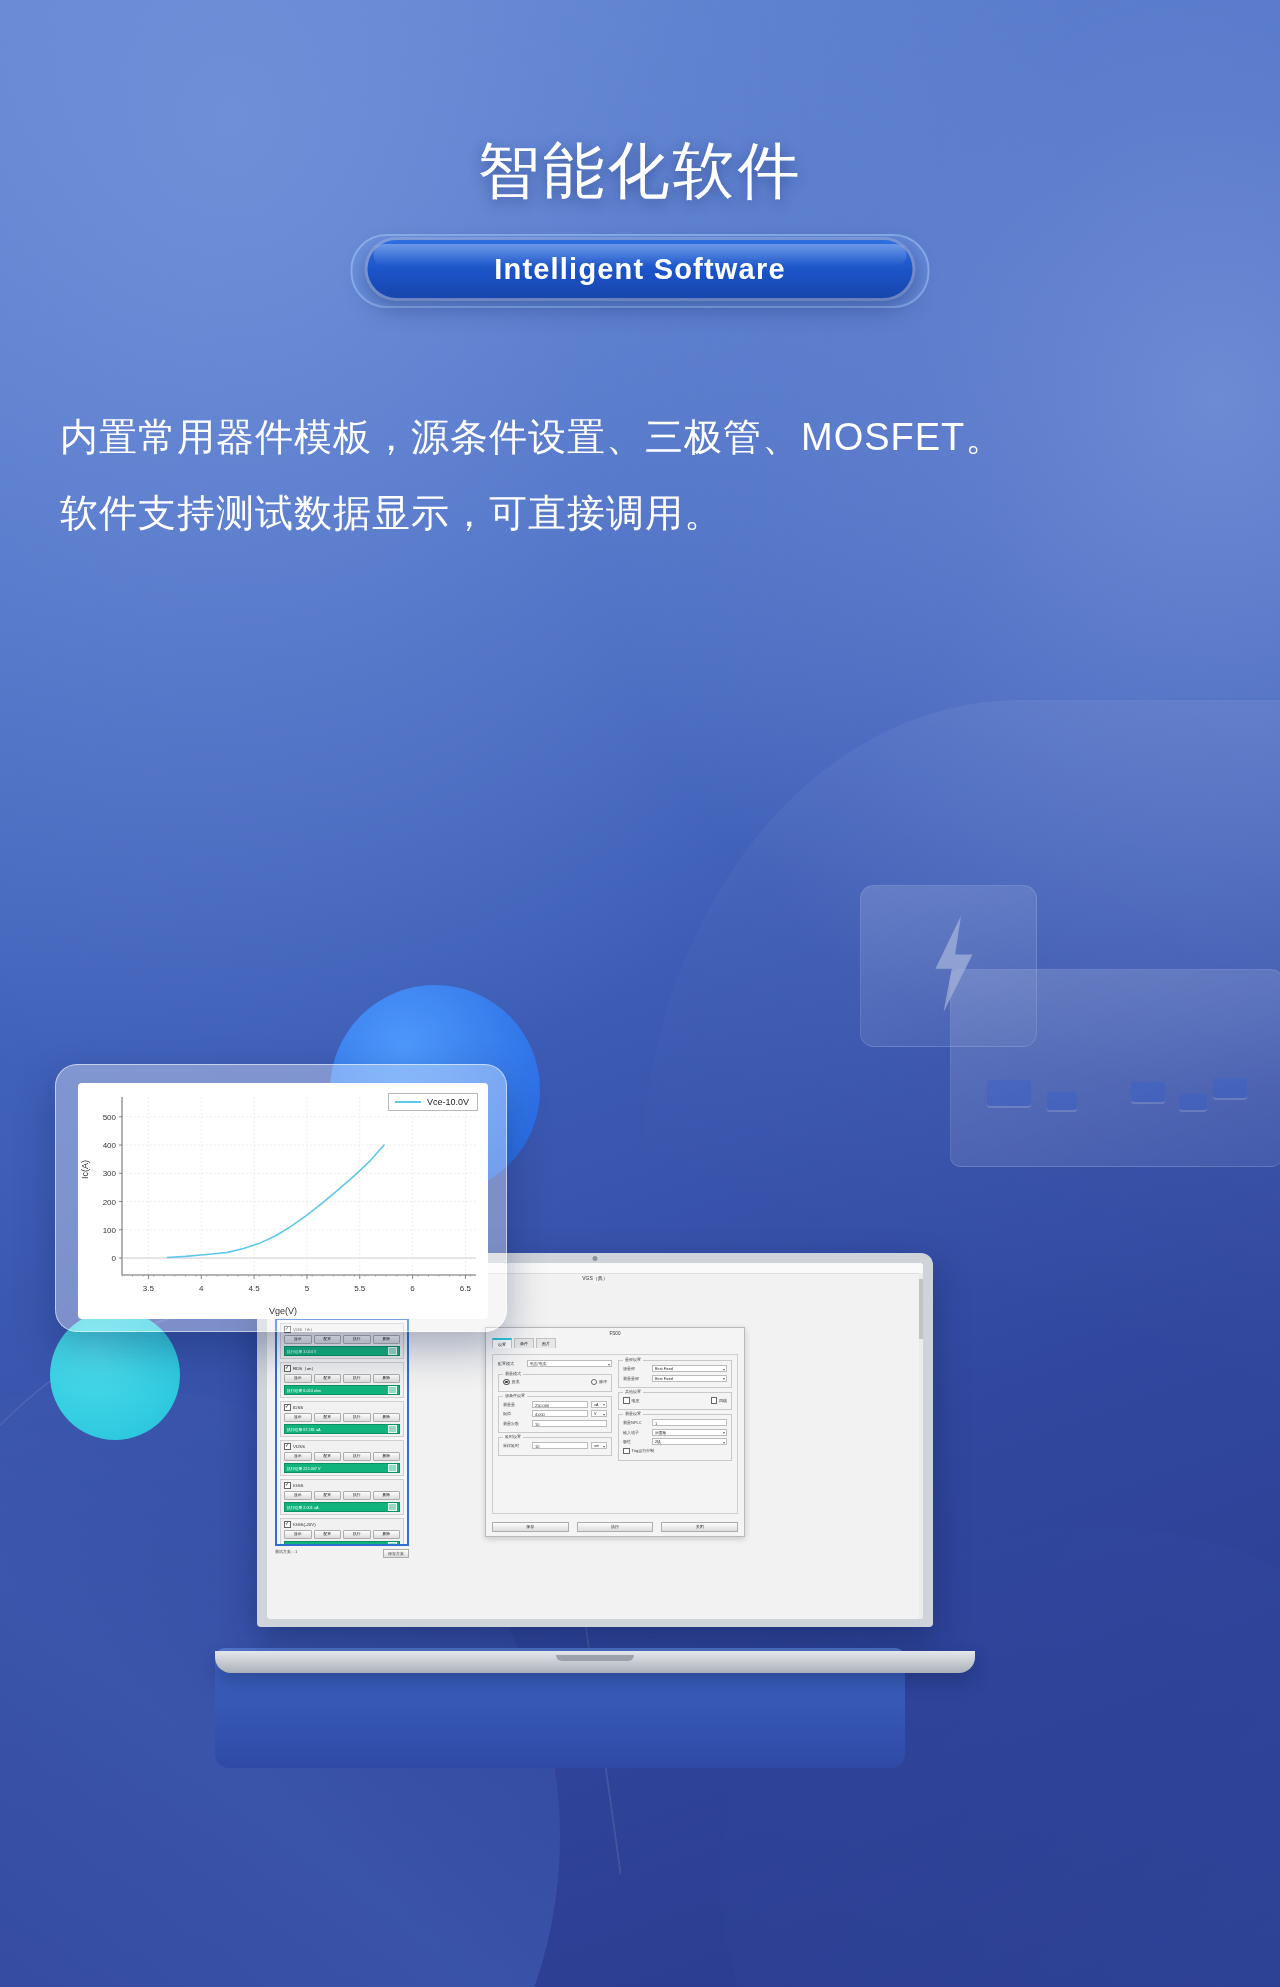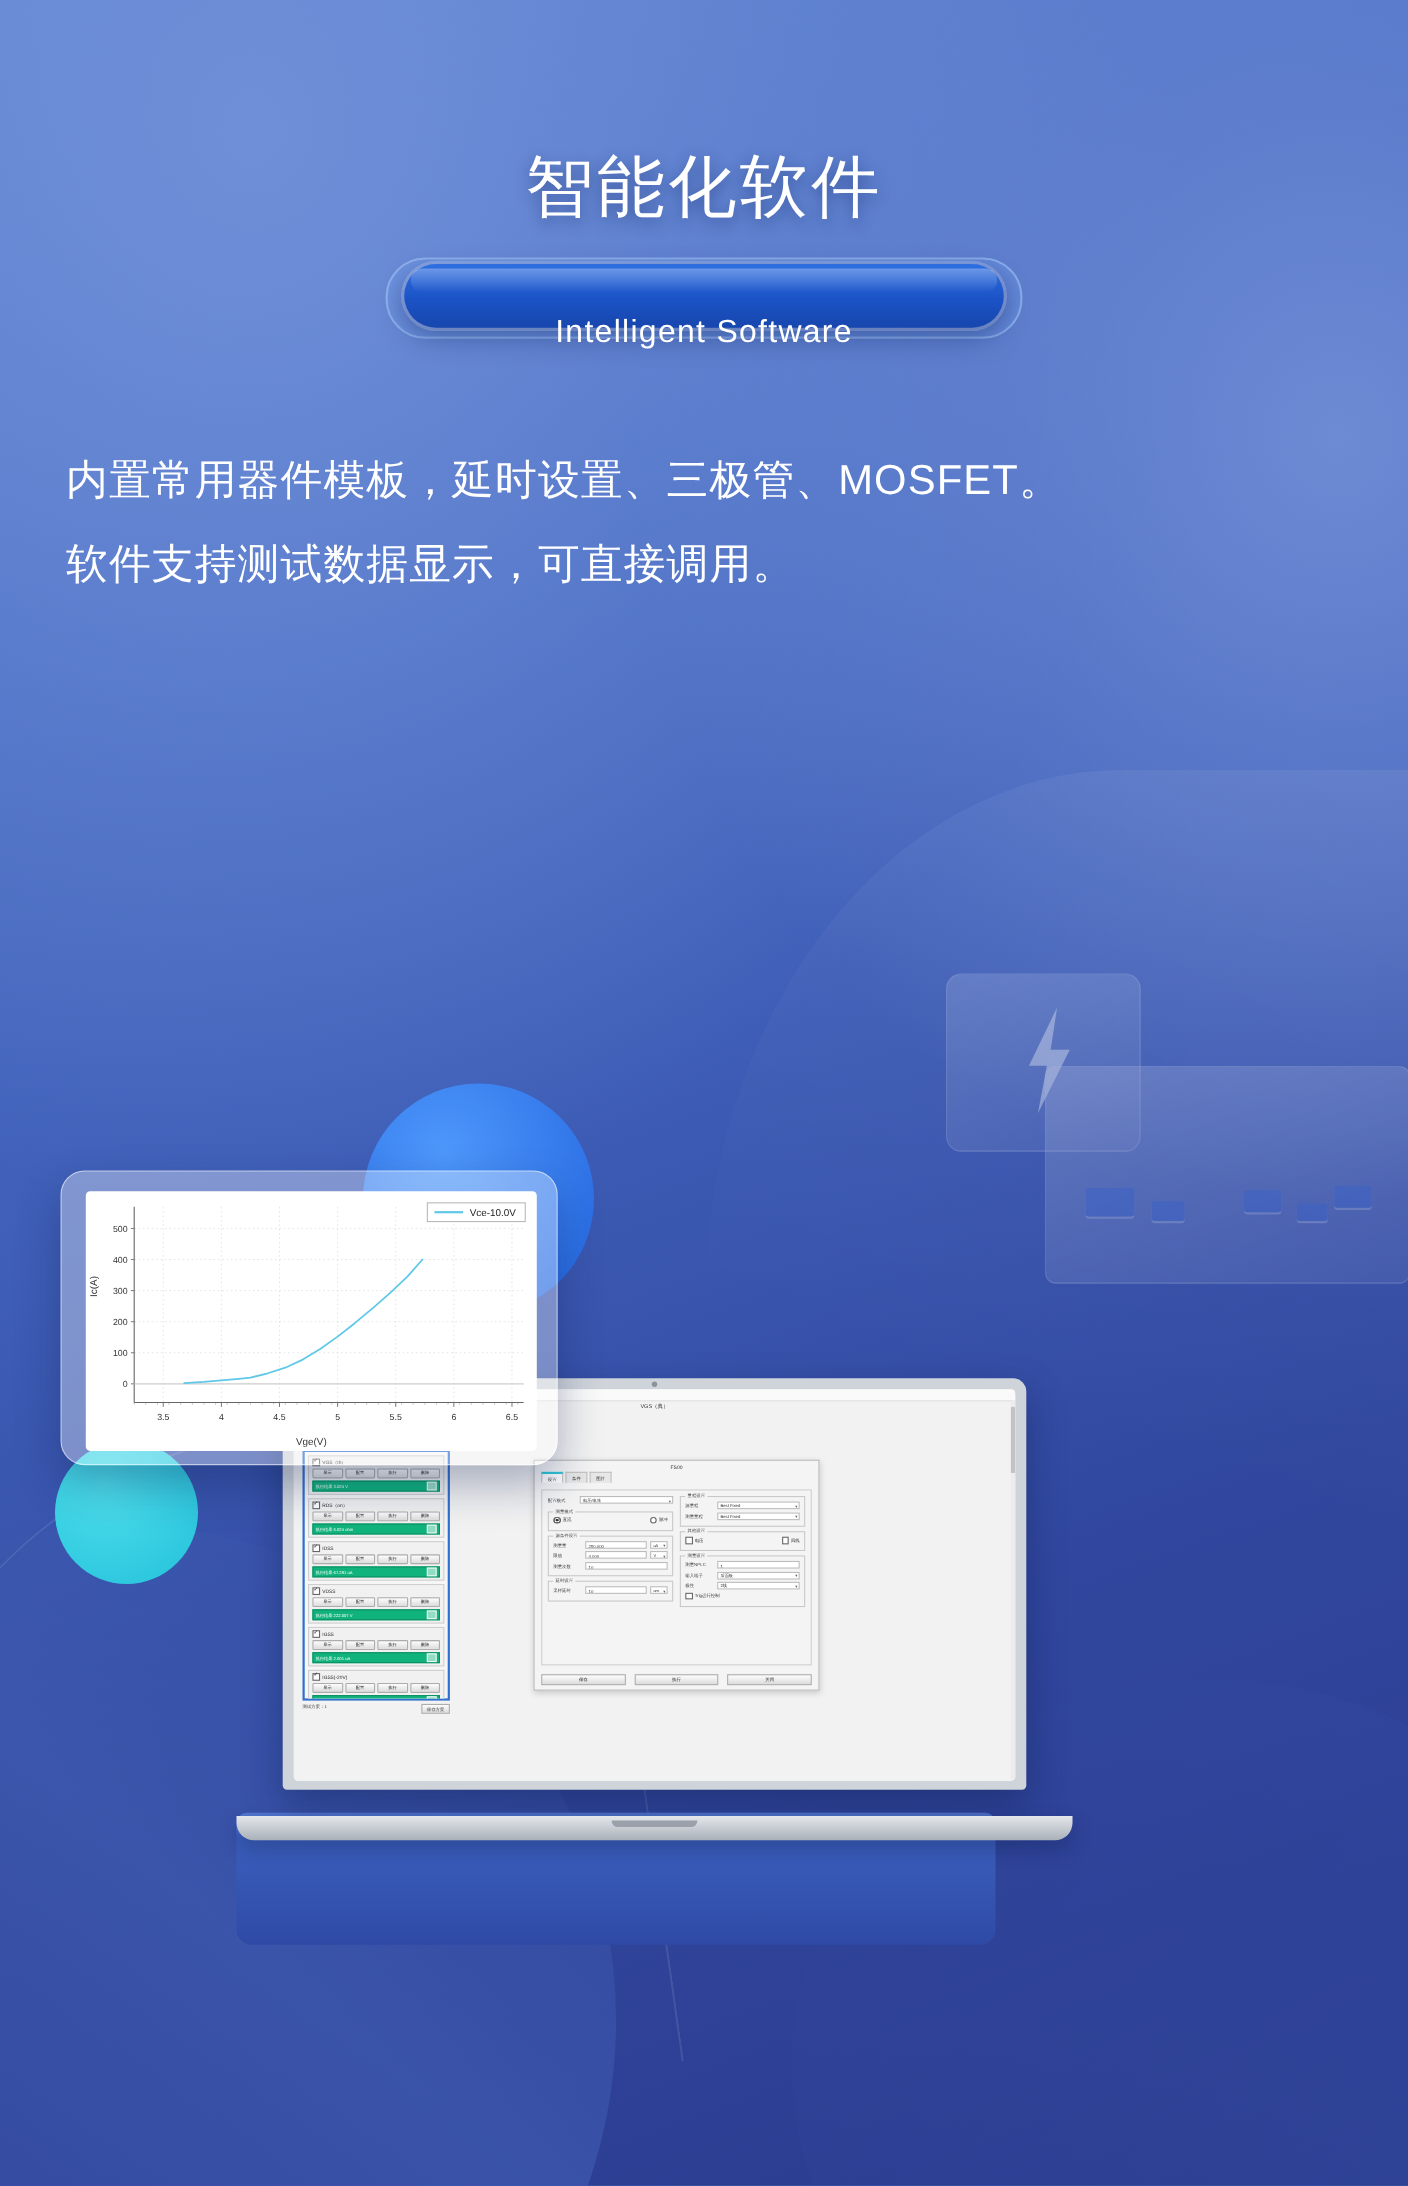--- a/index.html
+++ b/index.html
@@ -33,21 +33,21 @@
     background:linear-gradient(180deg,#2f6fe0 0%,#1b53c6 55%,#1746ad 100%);
     box-shadow:0 0 0 3px rgba(255,255,255,.18), 0 10px 24px rgba(10,30,90,.35);}
   .pill::after{content:"";position:absolute;left:6px;right:6px;top:4px;height:22px;border-radius:20px;
     background:linear-gradient(180deg,rgba(255,255,255,.30),rgba(255,255,255,0));}
   .pill-ring{position:absolute;left:50%;transform:translateX(-50%);top:94px;
     width:575px;height:70px;border-radius:36px;border:2px solid rgba(170,205,255,.55);
     box-shadow:0 0 18px rgba(120,180,255,.35) inset;}
   .title{position:relative;font-size:62px;font-weight:400;color:#ffffff;letter-spacing:3px;
     line-height:1;z-index:3;text-shadow:0 4px 14px rgba(10,30,90,.45);}
   .subtitle{position:absolute;left:0;right:0;top:112px;z-index:4;
-    font-size:29px;color:#ffffff;letter-spacing:1.2px;line-height:34px;font-weight:400;margin-top:33px;}
+    font-size:29px;color:#ffffff;letter-spacing:1.2px;line-height:34px;font-weight:700;}
 
   
   .copy{position:absolute;left:60px;top:418px;width:1140px;z-index:3;}
   .copy p{margin:0 0 36px 0;color:#ffffff;font-size:38px;line-height:1.05;letter-spacing:1px;font-weight:400;}
 
   
   .circ-blue{position:absolute;left:330px;top:985px;width:210px;height:210px;border-radius:50%;
     background:radial-gradient(circle at 35% 30%,#4f9bff,#1f62e0);opacity:.95;}
   .circ-cyan{position:absolute;left:50px;top:1310px;width:130px;height:130px;border-radius:50%;
     background:radial-gradient(circle at 35% 30%,#4fe6ef,#22c6dd);opacity:.95;}
@@ -162,21 +162,21 @@
 <div class="bg-arc"></div>
 
 <div class="header">
   <div class="pill-ring"></div>
   <div class="pill"></div>
   <div class="title">智能化软件</div>
   <div class="subtitle">Intelligent  Software</div>
 </div>
 
 <div class="copy">
-  <p>内置常用器件模板，延时设置、三极管、MOSFET。</p>
+  <p>内置常用器件模板，源条件设置、三极管、MOSFET。</p>
   <p>软件支持测试数据显示，可直接调用。</p>
 </div>
 
 <div class="circ-blue"></div>
 <div class="circ-cyan"></div>
 
 <div class="ghost">
   <div class="g-card">
     <div class="bolt"></div>
   </div>

